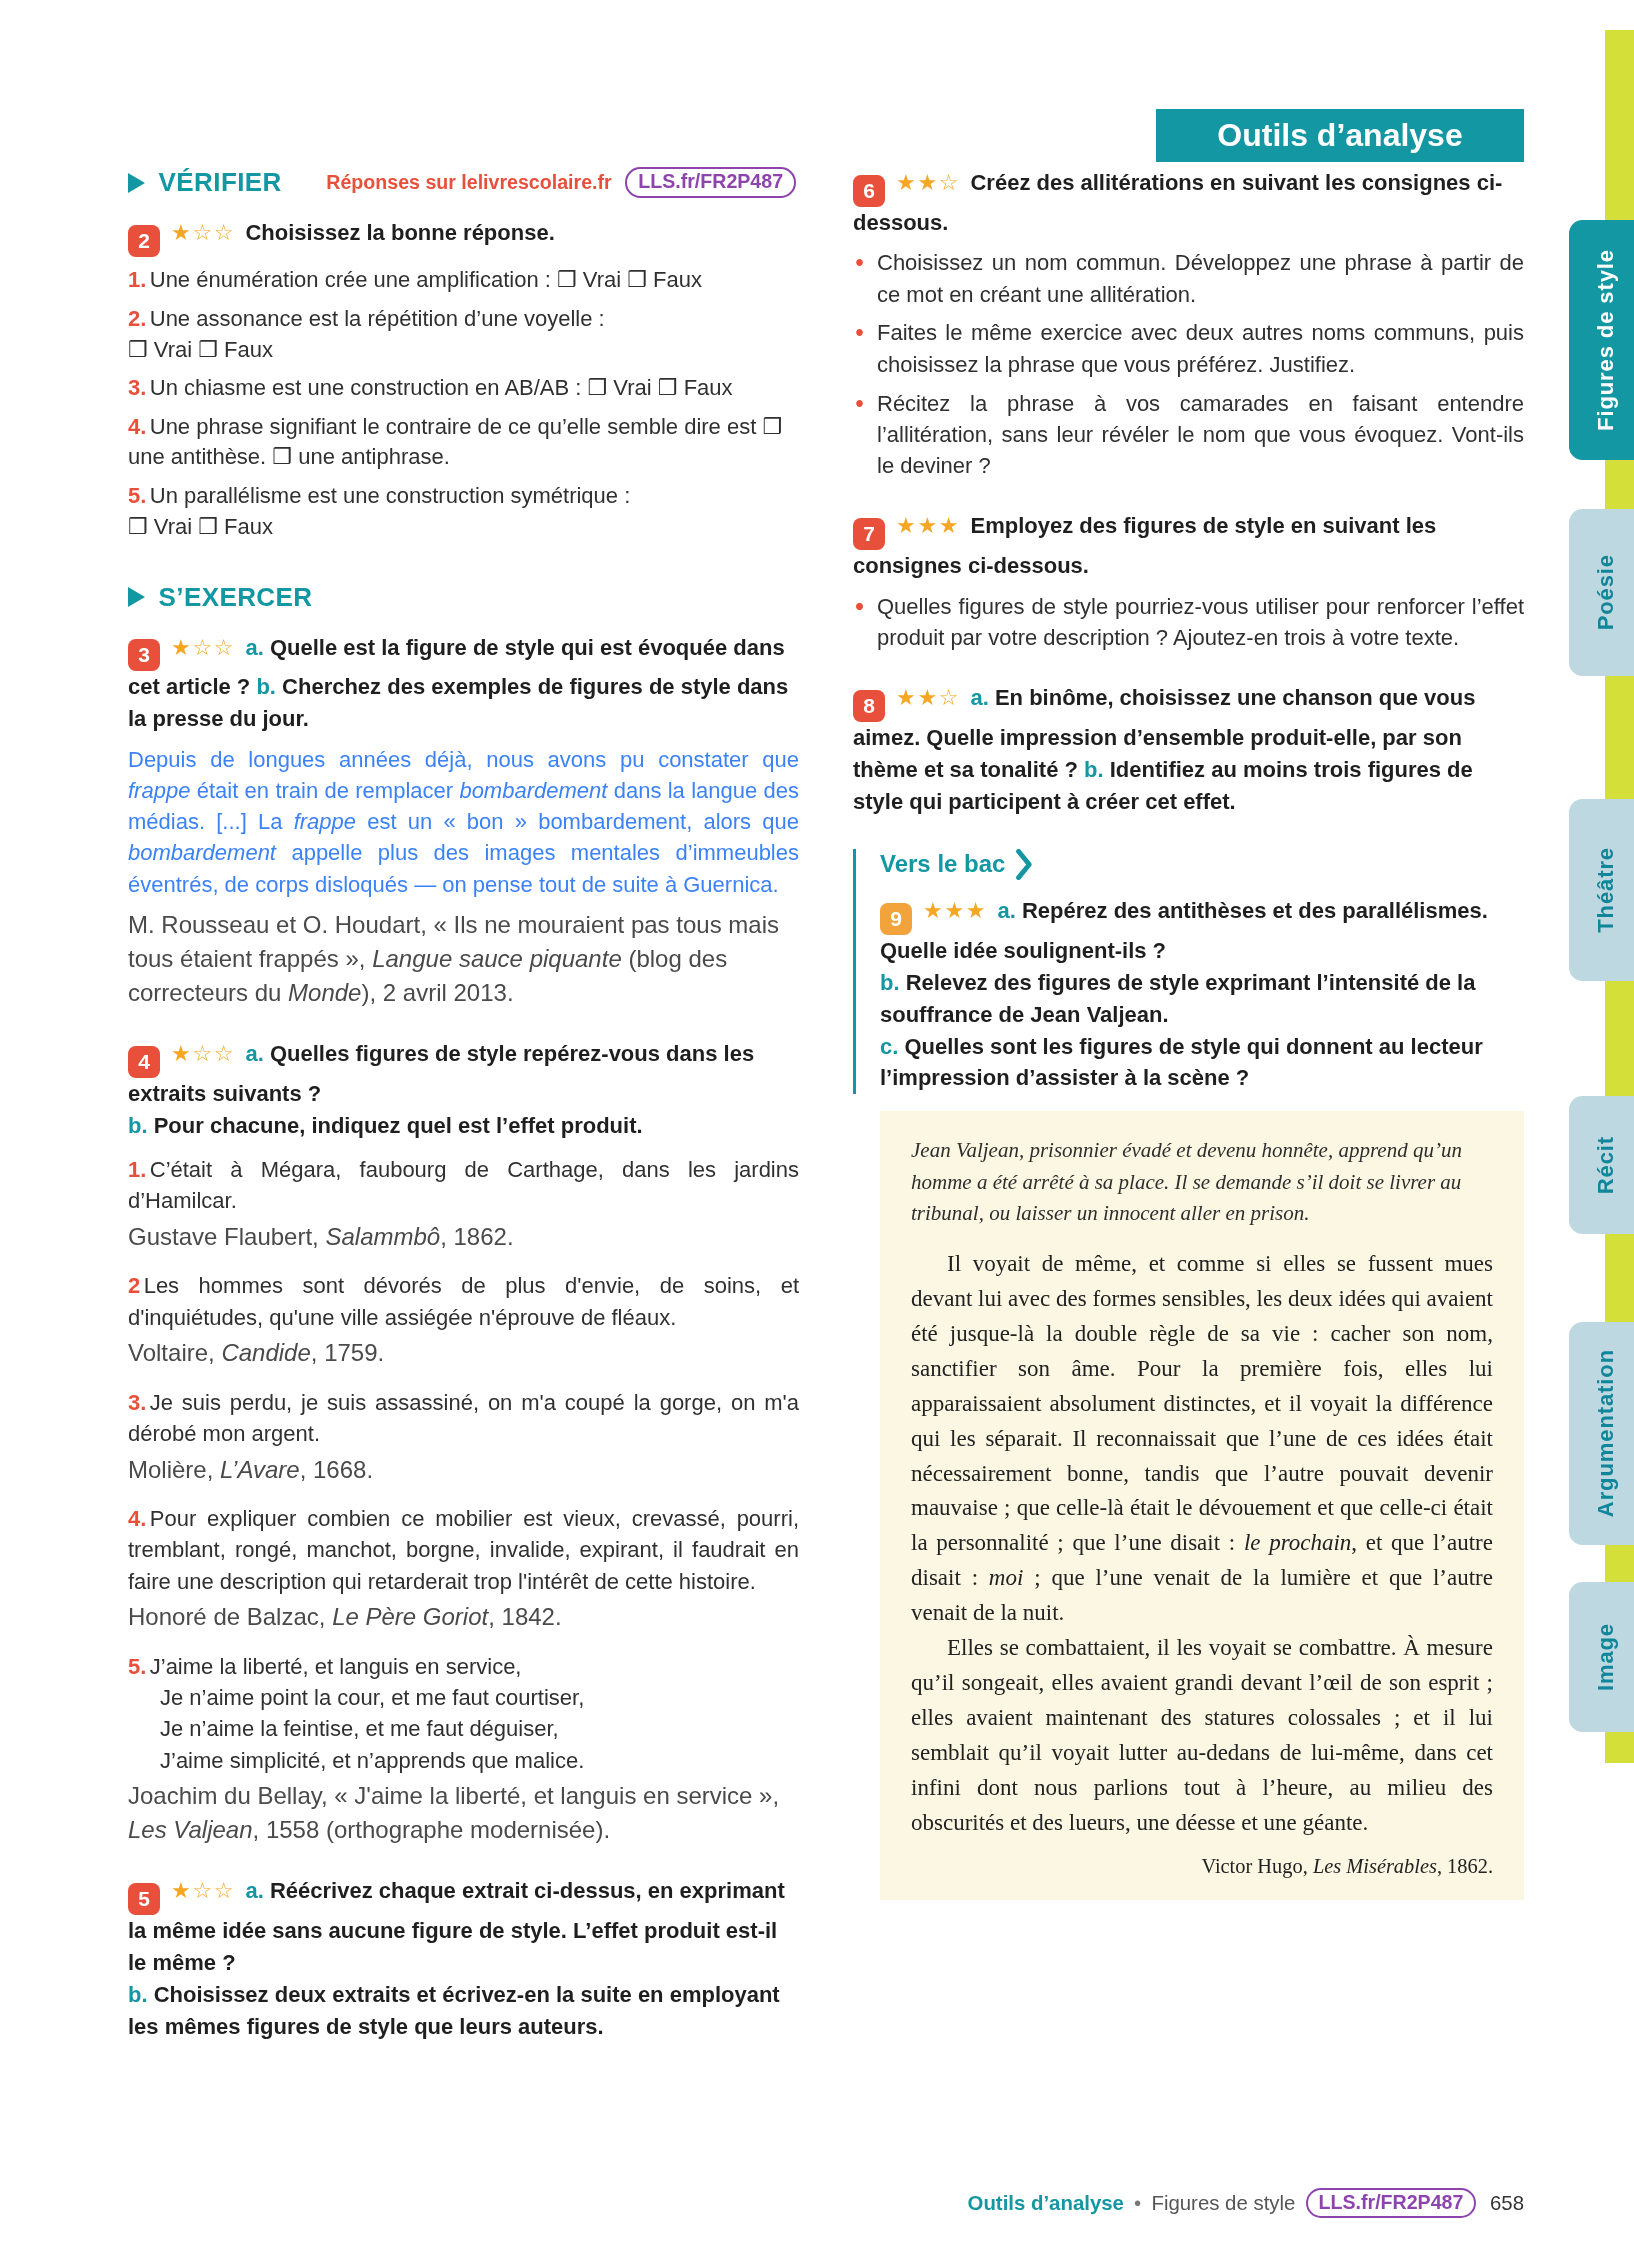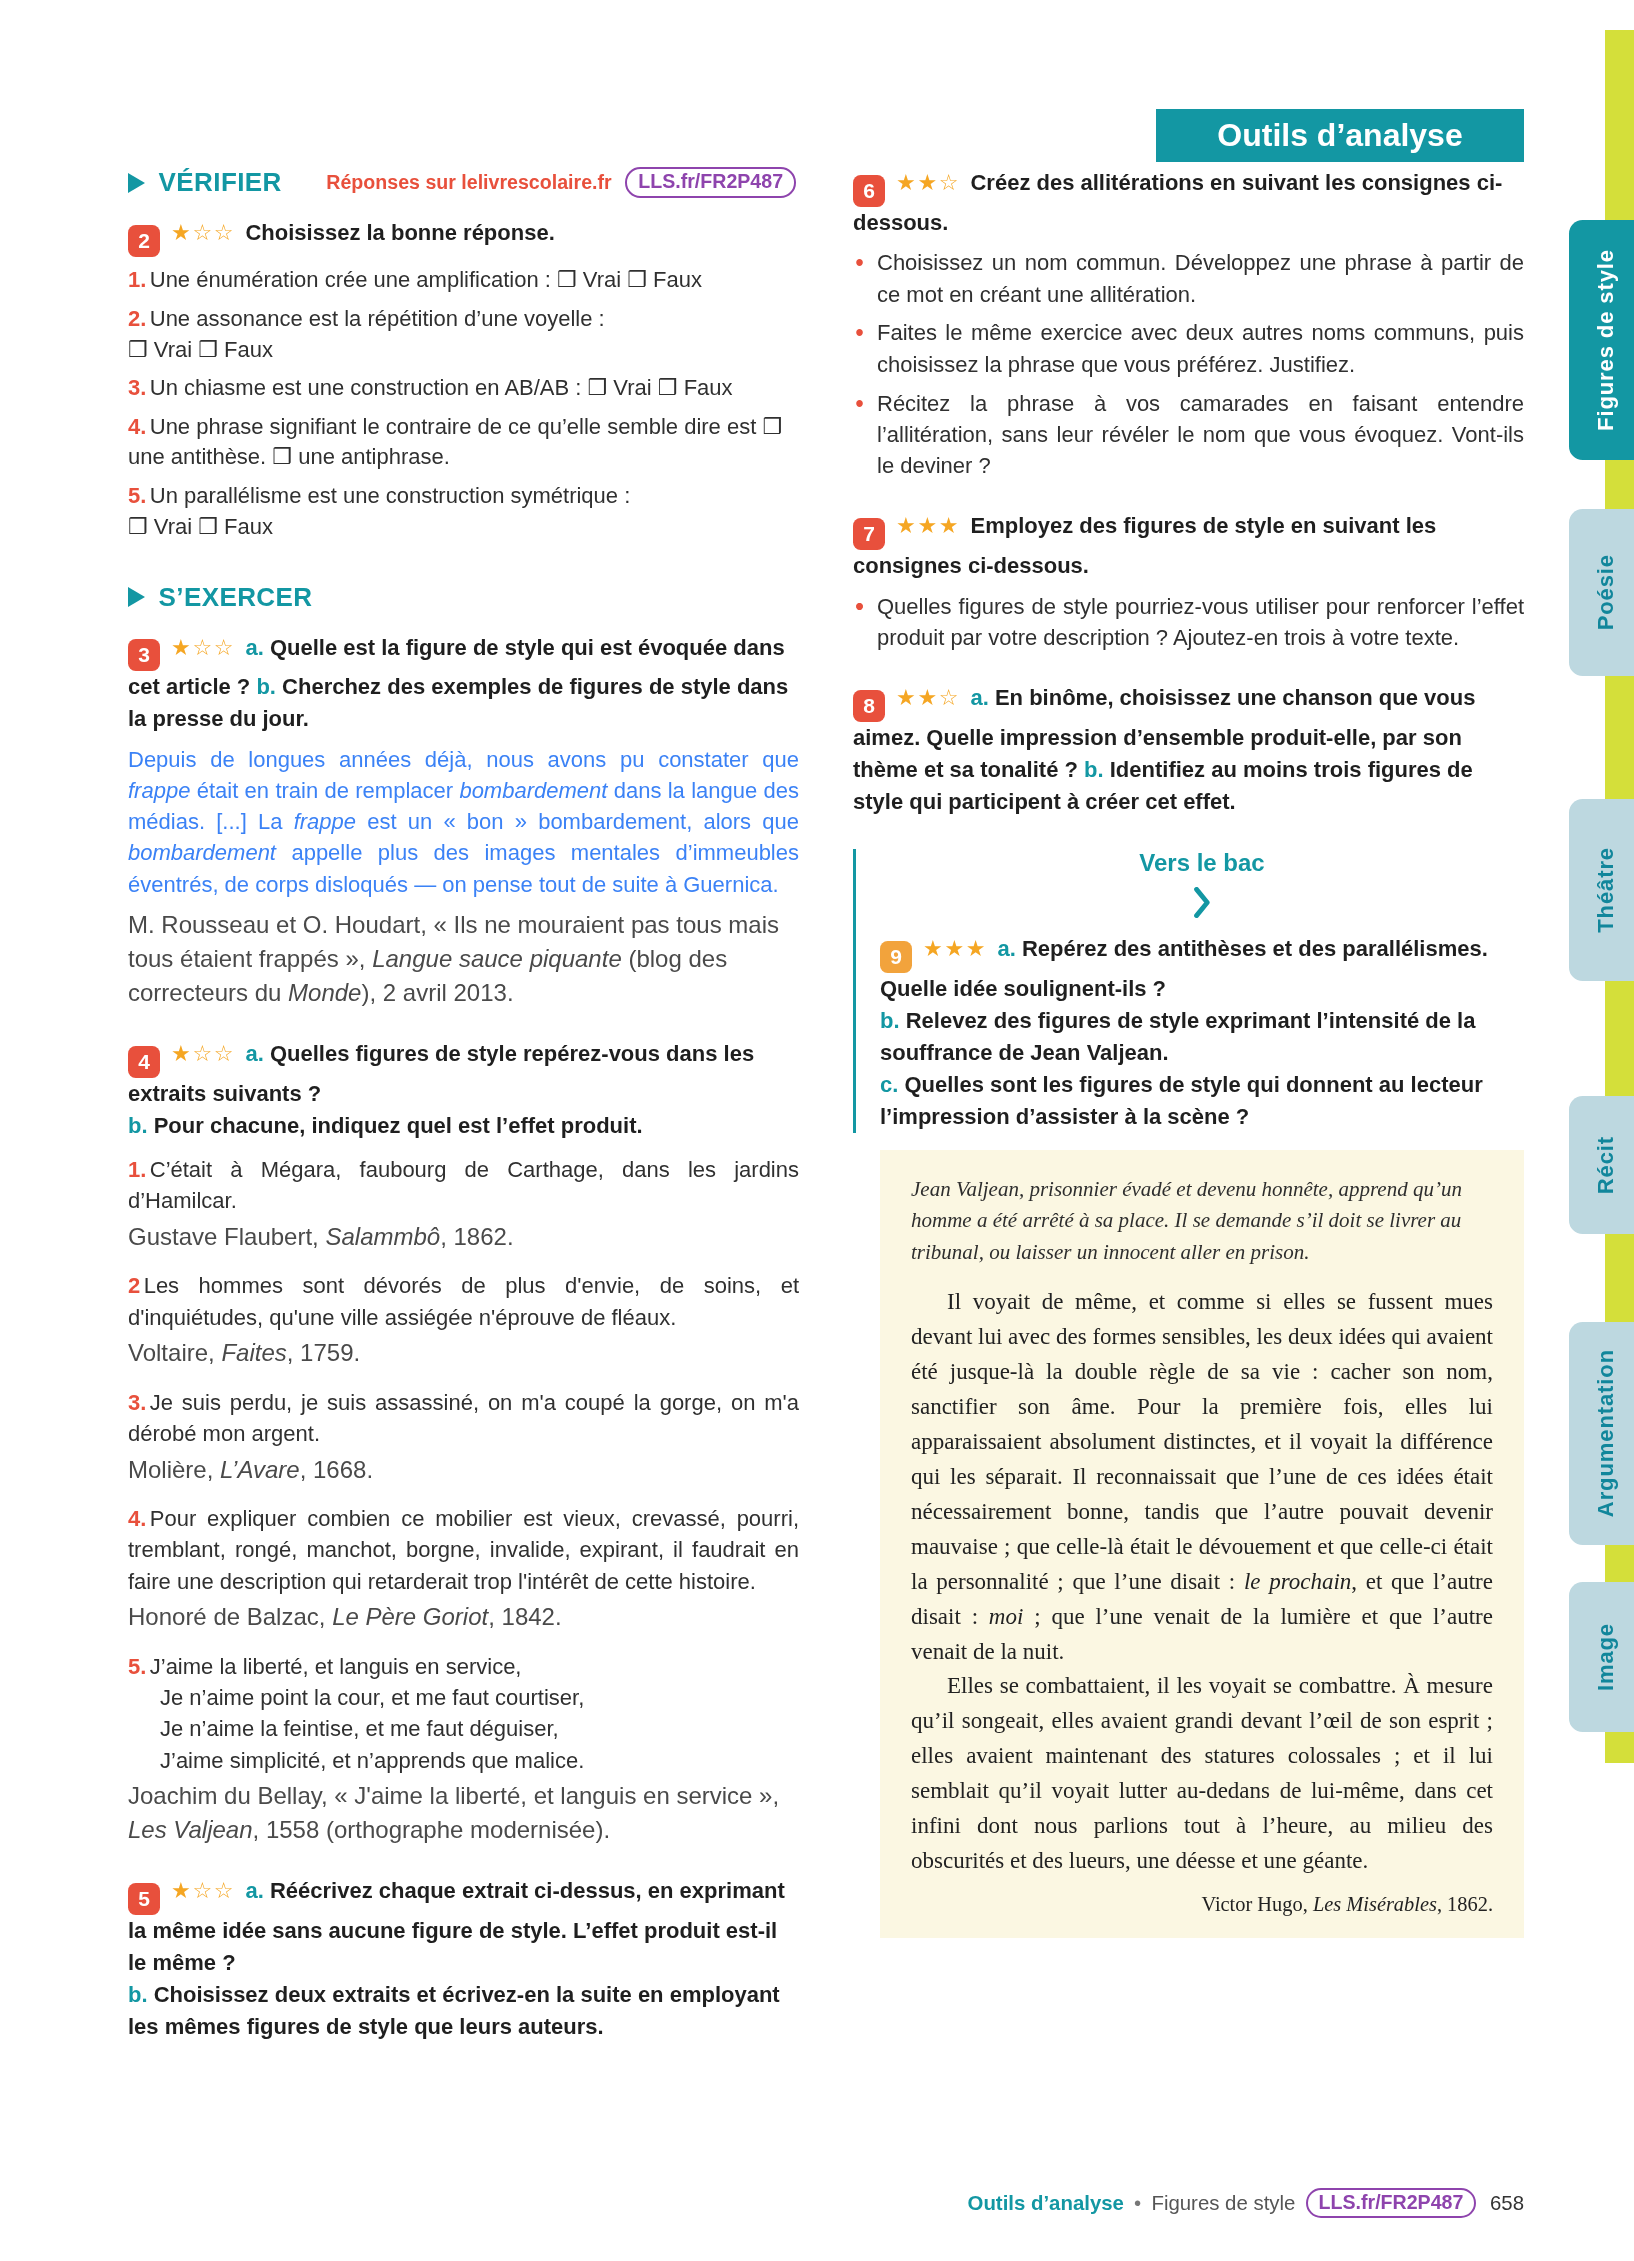--- a/index.html
+++ b/index.html
@@ -67,21 +67,21 @@
   .credit { font-size:24px; line-height:1.4; color:#4a4a4a; text-align:left; margin:3.4px 0 17px; }
   .extract { font-size:22px; line-height:1.42; margin:12px 0 3.4px; color:#303030; text-align:justify; }
   .extract.hang { padding-left:32px; text-indent:-32px; text-align:left; }
 
   .bullet { position:relative; padding-left:24px; font-size:22px; line-height:1.42; margin:7.7px 0; color:#303030; text-align:justify; }
   .dot { position:absolute; left:2.6px; top:0; }
   .dot::before { content:"•"; color:#e8503c; font-size:23px; font-weight:bold; }
 
   
   .bac { border-left:3.4px solid #1397a3; padding-left:24px; margin-top:31px; }
-  .bac-label { display:flex; align-items:center; gap:10.2px; margin:0 0 15.3px 0;flex-direction:column; }
+  .bac-label { display:flex; align-items:center; gap:10.2px; margin:0 0 15.3px 0; }
   .bac-text { color:#1397a3; font-weight:bold; font-size:24px; }
   .chev { flex:0 0 auto; }
 
   
   .quote-box {
     background:#fbf7e2; margin:17px 0 0 27px; padding:24px 31px 22px;
     font-family:"Liberation Serif", serif; color:#222;
   }
   .chapo { font-style:italic; font-size:21px; line-height:1.5; margin:0 0 17px 0; color:#2e2e2e; }
   .qp { font-size:23px; line-height:1.52; text-align:justify; text-indent:36px; margin:0; }
@@ -157,21 +157,21 @@
       <p class="credit">M. Rousseau et O. Houdart, « Ils ne mouraient pas tous mais tous étaient frappés », <i>Langue sauce piquante</i> (blog des correcteurs du <i>Monde</i>), 2 avril 2013.</p>
     </section>
 
     <section class="exercise">
       <p class="ex-title"><span class="badge">4</span><span class="stars">★☆☆</span><span class="qt"><span class="k">a.</span> Quelles figures de style repérez-vous dans les extraits suivants ?<br><span class="k">b.</span> Pour chacune, indiquez quel est l’effet produit.</span></p>
 
       <p class="extract"><span class="n">1.</span><span>C’était à Mégara, faubourg de Carthage, dans les jardins d’Hamilcar.</span></p>
       <p class="credit">Gustave Flaubert, <i>Salammbô</i>, 1862.</p>
 
       <p class="extract"><span class="n">2</span><span>Les hommes sont dévorés de plus d'envie, de soins, et d'inquiétudes, qu'une ville assiégée n'éprouve de fléaux.</span></p>
-      <p class="credit">Voltaire, <i>Faites</i>, 1759.</p>
+      <p class="credit">Voltaire, <i>Candide</i>, 1759.</p>
 
       <p class="extract"><span class="n">3.</span><span>Je suis perdu, je suis assassiné, on m'a coupé la gorge, on m'a dérobé mon argent.</span></p>
       <p class="credit">Molière, <i>L’Avare</i>, 1668.</p>
 
       <p class="extract"><span class="n">4.</span><span>Pour expliquer combien ce mobilier est vieux, crevassé, pourri, tremblant, rongé, manchot, borgne, invalide, expirant, il faudrait en faire une description qui retarderait trop l'intérêt de cette histoire.</span></p>
       <p class="credit">Honoré de Balzac, <i>Le Père Goriot</i>, 1842.</p>
 
       <p class="extract hang"><span class="n">5.</span><span>J’aime la liberté, et languis en service,<br>Je n’aime point la cour, et me faut courtiser,<br>Je n’aime la feintise, et me faut déguiser,<br>J’aime simplicité, et n’apprends que malice.</span></p>
       <p class="credit">Joachim du Bellay, « J'aime la liberté, et languis en service »,<br><i>Les Valjean</i>, 1558 (orthographe modernisée).</p>
     </section>

